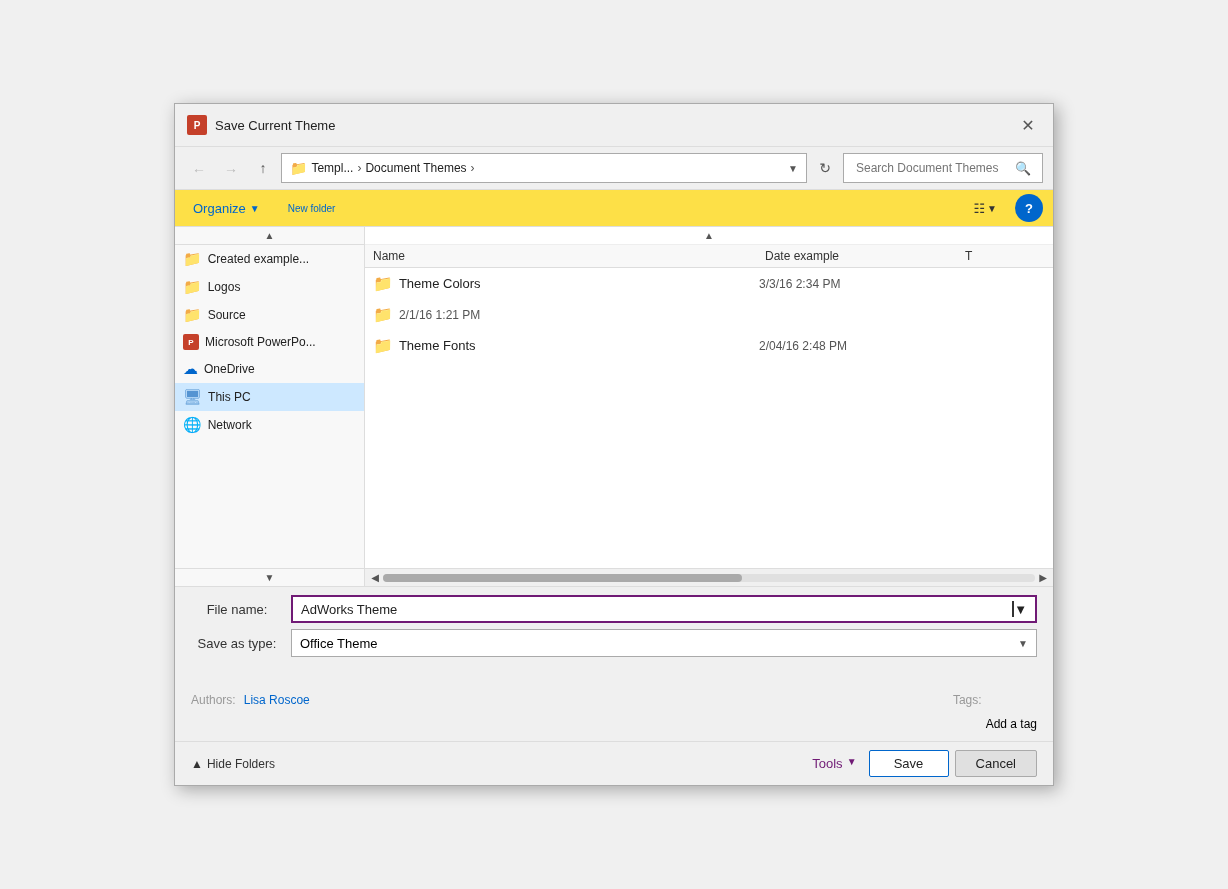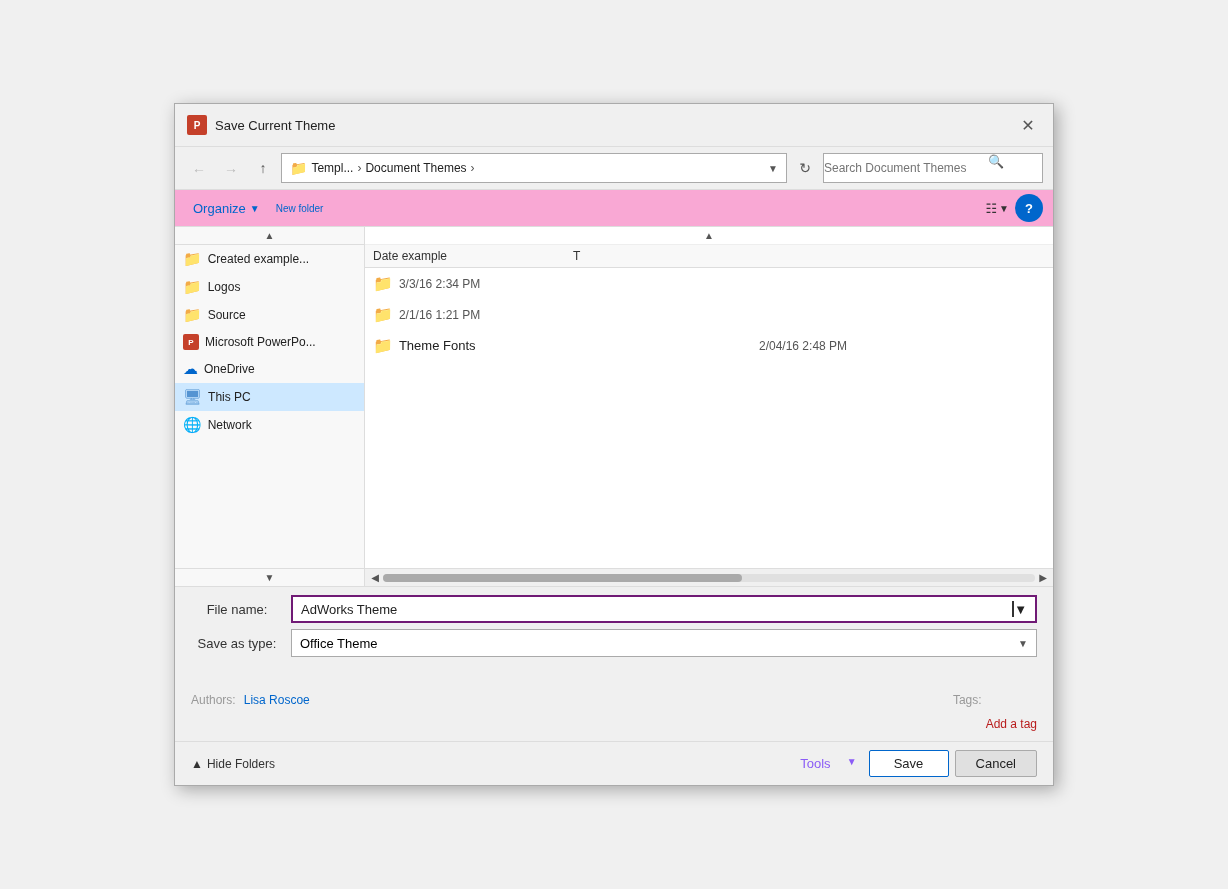--- a/index.html
+++ b/index.html
@@ -115,48 +115,49 @@
       display: flex;
       align-items: center;
       justify-content: center;
       cursor: pointer;
       border-radius: 3px;
       color: #555;
       font-size: 14px;
     }
     .search-box {
       display: flex;
+      align-items: center;
       background: white;
       border: 1px solid #aaa;
       height: 30px;
-      padding: 0 0;
+      padding: 0 12px;
       gap: 4px;
-      width: 220px;
+      width: 200px;
     }
     .search-input {
       border: none;
       outline: none;
       font-size: 12px;
       color: #999;
       width: 160px;
       background: transparent;
     }
     .search-icon-btn {
       color: #555;
       font-size: 13px;
       cursor: pointer;
     }
 
     
     .toolbar {
       display: flex;
       padding: 4px 10px;
-      background: #f9a8d4;
+      background: #fde047;
       border-bottom: 1px solid #ddd;
-      gap: 0;
+      gap: 12px;
     }
     .organize-btn {
       display: flex;
       align-items: center;
       gap: 4px;
       padding: 4px 8px;
       cursor: pointer;
       color: #0066cc;
       font-size: 13px;
       border-radius: 2px;
@@ -460,21 +461,21 @@
     .meta-right {
       display: flex;
       align-items: center;
       gap: 4px;
     }
     .tags-label {
       color: #999;
       font-size: 12px;
     }
     .tags-value {
-      color: #b91c1c;
+      color: #000000;
       font-size: 12px;
       cursor: pointer;
       margin-top: 48px;
     }
 
     
     .footer {
       display: flex;
       align-items: center;
       padding: 8px 16px;
@@ -486,25 +487,25 @@
       align-items: center;
       gap: 4px;
       cursor: pointer;
       font-size: 12px;
       color: #333;
     }
     .footer-spacer { flex: 1; }
     .tools-btn {
       display: flex;
       align-items: flex-start;
-      gap: 16px;
+      gap: 4px;
       padding: 4px 12px;
       cursor: pointer;
       font-size: 13px;
-      color: #8b5cf6;
+      color: #701a75;
       border-radius: 2px;
     }
     .save-btn {
       padding: 5px 20px;
       background: white;
       border: 1px solid #0066cc;
       color: #222;
       font-size: 13px;
       cursor: pointer;
       border-radius: 2px;
@@ -608,27 +609,29 @@
           <span>Network</span>
         </div>
       </div>
       <div class="sidebar-scroll-down">▼</div>
     </div>
 
     <div class="file-area">
       <div class="scroll-up-btn">▲</div>
 
       <div class="file-list-header">
+        <div class="col-name">Name</div>
         <div class="col-date">Date example</div>
         <div class="col-type">T</div>
       </div>
 
       <div class="file-list">
         <div class="file-row">
           <span class="file-row-icon">📁</span>
+          <span class="file-row-name">Theme Colors</span>
           <span class="file-row-date">3/3/16 2:34 PM</span>
           <span class="file-row-type"></span>
         </div>
         <div class="file-row">
           <span class="file-row-icon">📁</span>
           <span class="file-row-date">2/1/16 1:21 PM</span>
           <span class="file-row-type"></span>
         </div>
         <div class="file-row">
           <span class="file-row-icon">📁</span>

